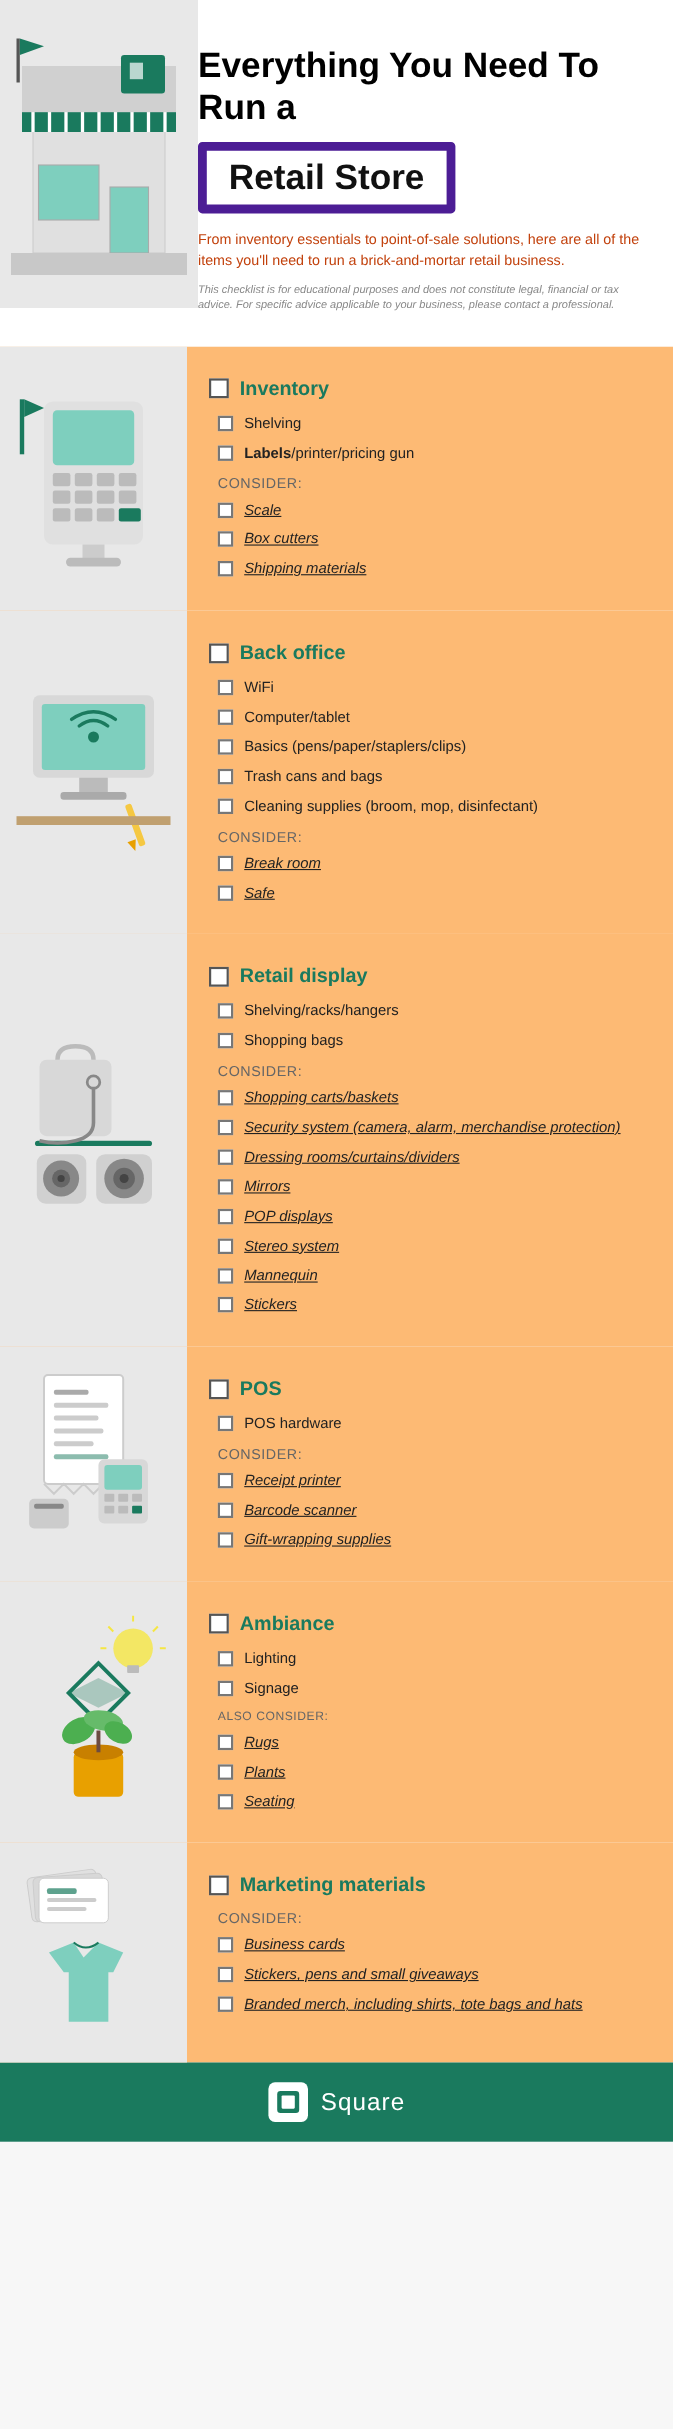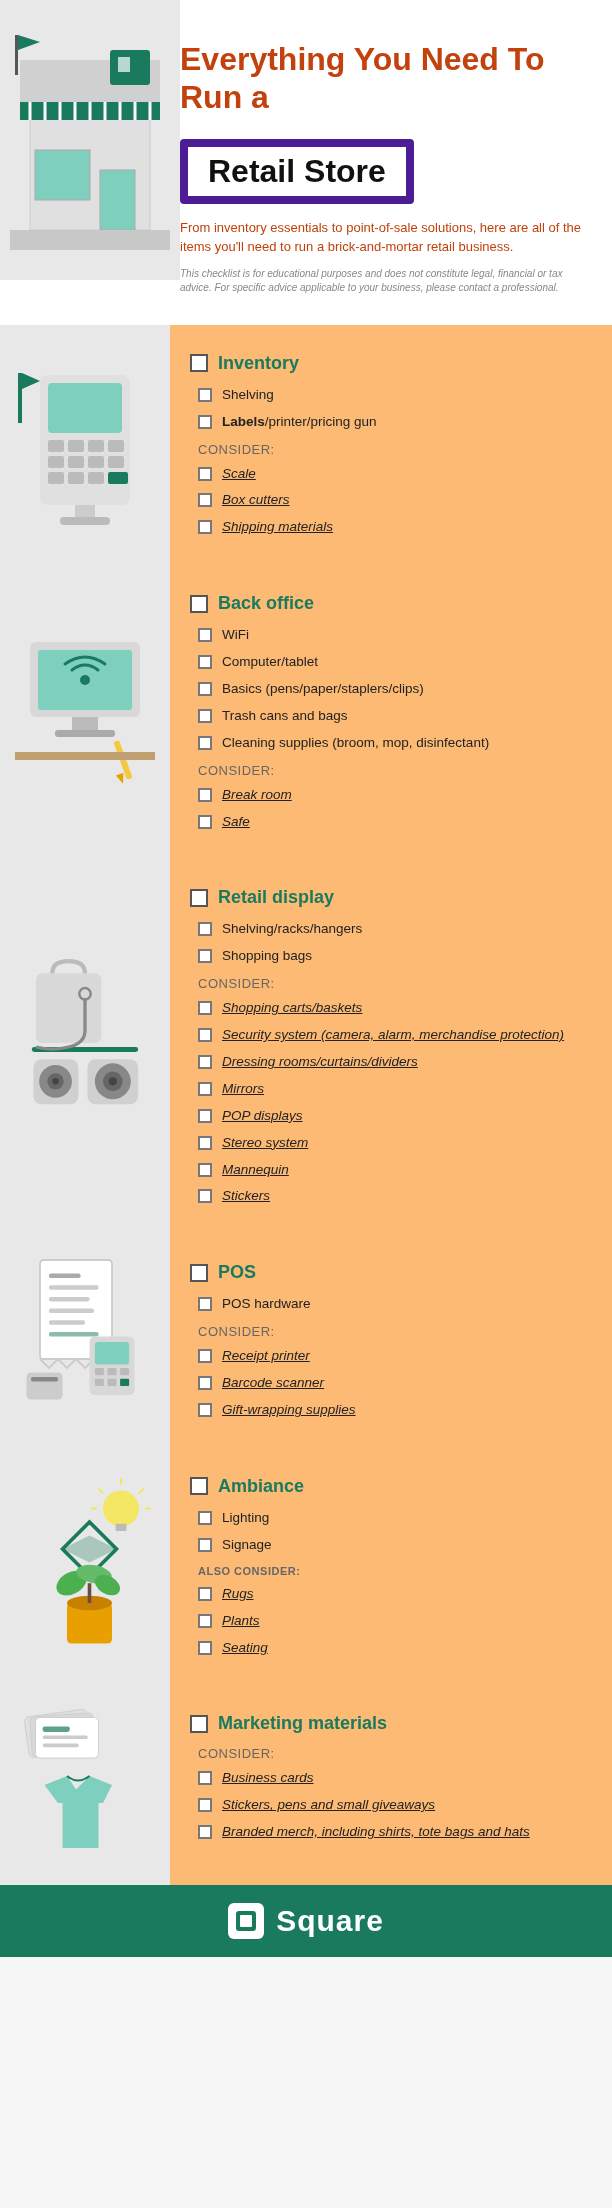--- a/index.html
+++ b/index.html
@@ -31,22 +31,22 @@
       overflow: hidden;
     }
     .store-illustration {
       width: 160px;
       height: 220px;
     }
     .header-title {
       font-size: 32px;
       font-weight: 700;
       line-height: 1.2;
-      color: #c2410c;
-      margin-bottom: 22px;
+      color: #000000;
+      margin-bottom: 12px;
     }
     .header-title-box {
       border: 8px solid #4c1d95;
       display: inline-block;
       padding: 6px 20px;
       margin-bottom: 14px;
       border-radius: 4px;
     }
     .header-title-box span {
       font-size: 32px;
@@ -139,21 +139,21 @@
     .consider-label {
       font-size: 13px;
       font-weight: 400;
       color: #666;
       letter-spacing: 0.5px;
       text-transform: uppercase;
       margin: 10px 0 8px 8px;
     }
     .also-consider-label {
       font-size: 11px;
-      font-weight: 700;
+      font-weight: 400;
       color: #666;
       letter-spacing: 0.5px;
       text-transform: uppercase;
       margin: 10px 0 8px 8px;
     }
 
     
     .footer {
       background: #1a7a5e;
       padding: 18px 30px;
@@ -170,22 +170,22 @@
       width: 36px;
       height: 36px;
       background: #fff;
       border-radius: 6px;
       display: flex;
       align-items: center;
       justify-content: center;
     }
     .footer-logo-text {
       color: #fff;
-      font-size: 30px;
-      font-weight: 700;
+      font-size: 22px;
+      font-weight: 400;
       letter-spacing: 1px;
     }
 
     
     .illustration-bg {
       width: 150px;
       height: 180px;
     }
   </style>
 </head>

